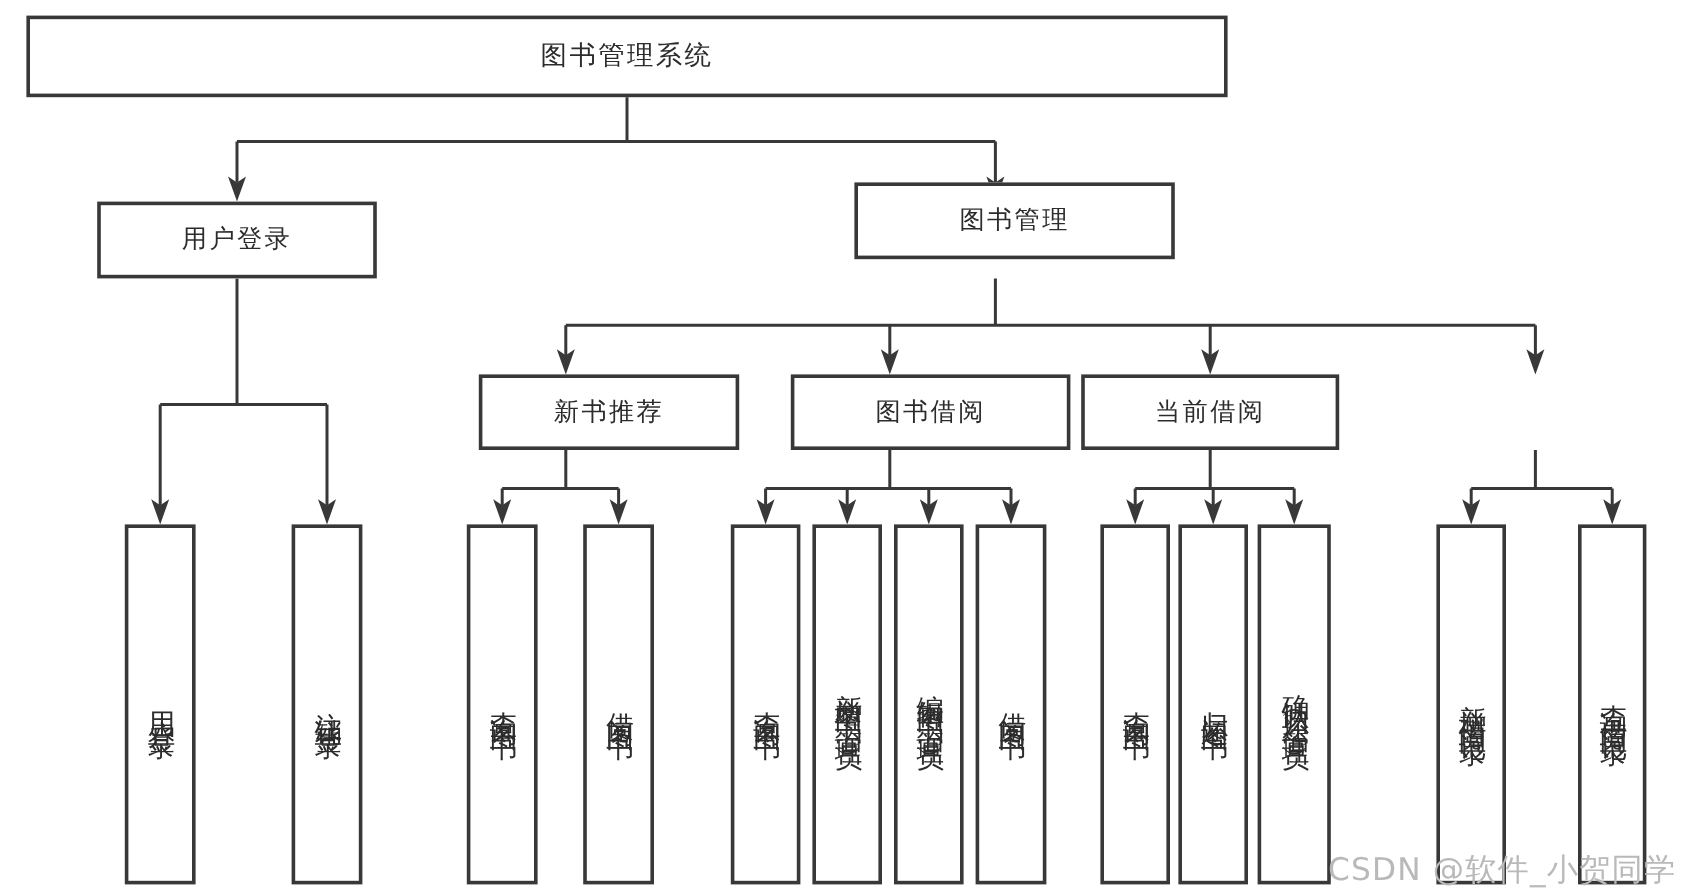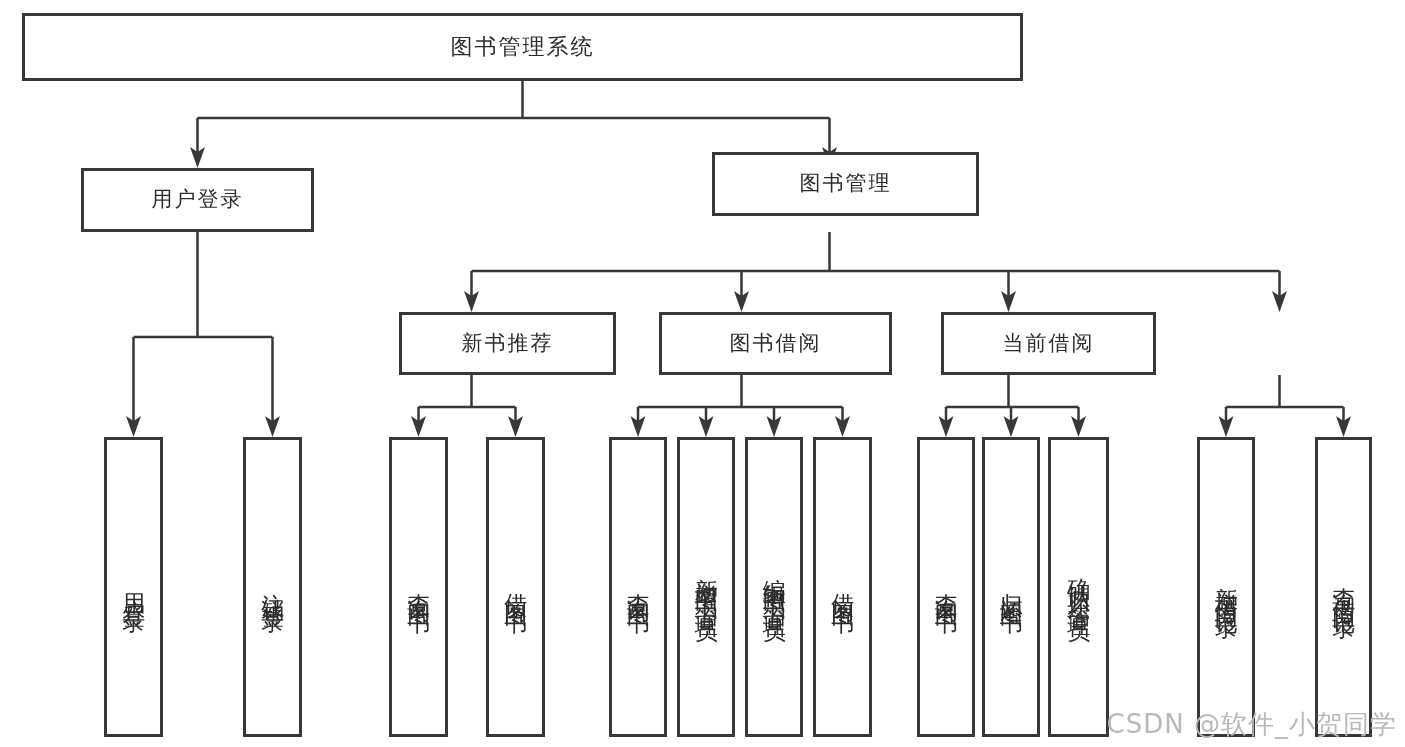--- a/index.html
+++ b/index.html
@@ -102,21 +102,21 @@
     </g>
   </svg>
 
   <div class="box h-box root-box" style="left:22px; top:13px; width:1001px; height:68px;">图书管理系统</div>
 
   <div class="box h-box" style="left:81px; top:168px; width:233px; height:64px;">用户登录</div>
   <div class="box h-box" style="left:712px; top:152px; width:267px; height:64px;">图书管理</div>
 
   <div class="box h-box" style="left:363px; top:312px; width:217px; height:63px;margin-left:36px;">新书推荐</div>
   <div class="box h-box" style="left:659px; top:312px; width:233px; height:63px;">图书借阅</div>
-  <div class="box h-box" style="left:901px; top:312px; width:215px; height:63px;margin-left:40px;">当前借阅</div>
+  <div class="box h-box" style="left:901px; top:312px; width:215px; height:63px;">当前借阅</div>
 
   <div class="box v-box" style="left:104px; top:437px; width:59px; height:300px;">用户登录</div>
   <div class="box v-box" style="left:243px; top:437px; width:59px; height:300px;">注销登录</div>
 
   <div class="box v-box" style="left:389px; top:437px; width:59px; height:300px;">查询图书</div>
   <div class="box v-box" style="left:486px; top:437px; width:59px; height:300px;">借阅图书</div>
 
   <div class="box v-box" style="left:609px; top:437px; width:58px; height:300px;">查询图书</div>
   <div class="box v-box" style="left:677px; top:437px; width:58px; height:300px;">新增图书（管理员）</div>
   <div class="box v-box" style="left:745px; top:437px; width:58px; height:300px;">编辑图书（管理员）</div>

